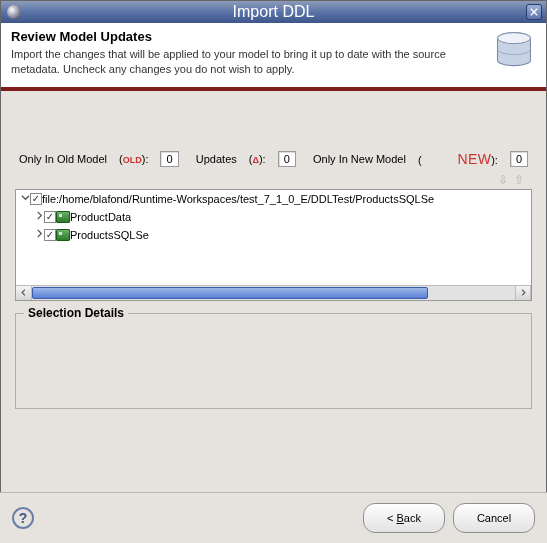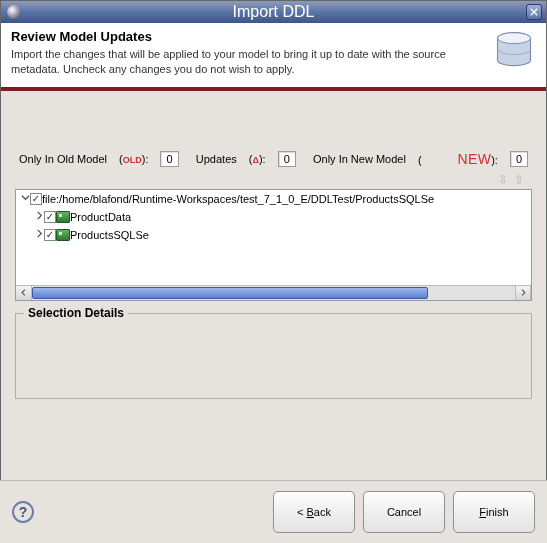--- a/index.html
+++ b/index.html
@@ -182,21 +182,21 @@
     background: linear-gradient(#9fb8e8,#5a7fd6);
     border: 1px solid #3a5ca8;
     border-radius: 2px;
     cursor: pointer;
   }
 
   
   .details-group {
     margin-top: 12px;
     border: 1px solid #b3aea6;
-    height: 86px;
+    height: 96px;
     position: relative;
     padding: 8px;
   }
   .details-group .legend {
     position: absolute;
     top: -8px; left: 8px;
     background: #e6e2dd;
     padding: 0 4px;
     font-weight: bold;
     font-size: 12px;
@@ -220,24 +220,24 @@
     color: #3d5588;
     font-weight: bold;
     text-align: center;
     line-height: 19px;
     font-size: 14px;
     cursor: pointer;
   }
   .spacer { flex: 1; }
   .btn {
     min-width: 82px;
-    height: 42px;
+    height: 30px;
     border: 1px solid #8f8f8f;
     background: linear-gradient(#fdfdfd,#e3e3e3);
-    border-radius: 5px;
+    border-radius: 12px;
     font-size: 11px;
     cursor: pointer;
     padding: 0 10px;
   }
   .btn.disabled {
     color: #9a9a9a;
     cursor: default;
   }
   .mnemonic { text-decoration: underline; }
 </style>
@@ -347,14 +347,13 @@
     <div class="legend">Selection Details</div>
   </div>
 
 </div>
 
 <div class="bottom">
   <div class="help">?</div>
   <div class="spacer"></div>
   <button class="btn">&lt; <span class="mnemonic">B</span>ack</button>
   <button class="btn">Cancel</button>
-  <button class="btn"><span class="mnemonic">F</span>inish</button>
 </div>
 
 </body></html>

